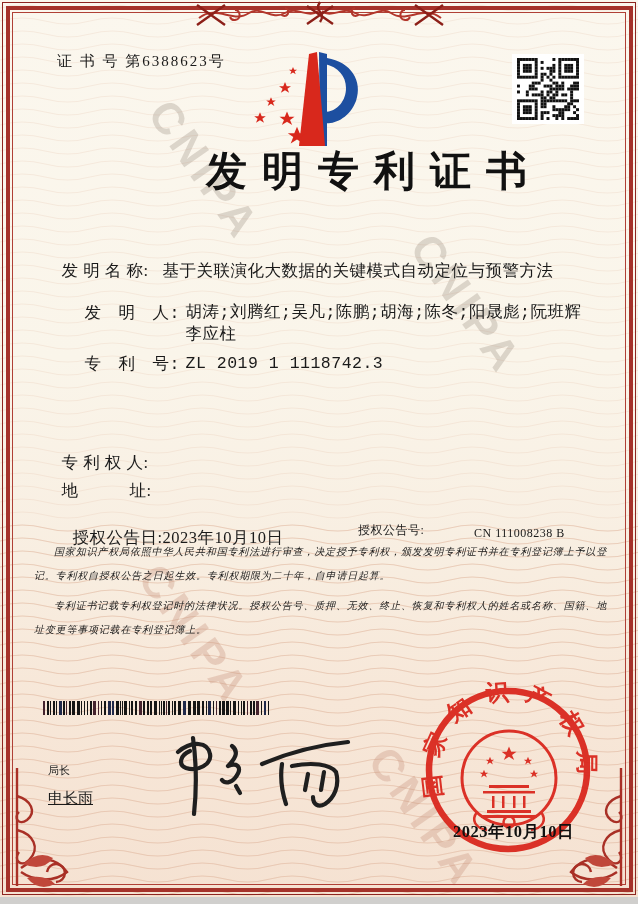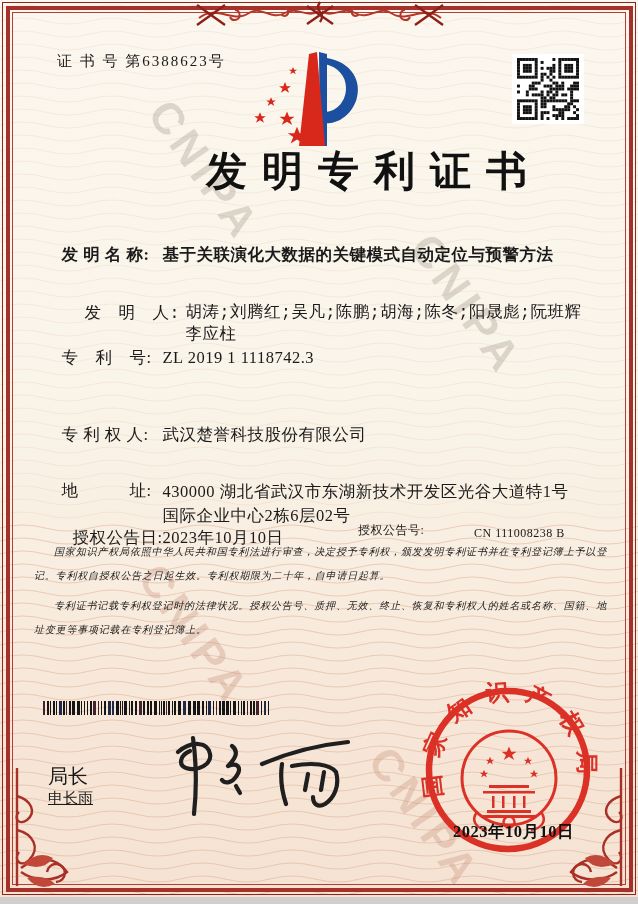--- a/index.html
+++ b/index.html
@@ -23,21 +23,21 @@
   .flabel{display:inline-block;width:101px;letter-spacing:.5px;vertical-align:top;}
   .fval{display:inline-block;letter-spacing:.5px;vertical-align:top;line-height:22px;}
   .fval div{white-space:pre;}
   #grant-no{left:346px;top:507px;font-size:12px;color:#1a1a1a;white-space:pre;}
   #body-paras{left:34px;top:540px;width:573px;font-size:10px;font-style:italic;
               line-height:24px;text-align:justify;color:#1c1c1c;letter-spacing:.8px;z-index:5;}
   #body-paras p{margin:0 0 6px 0;text-indent:2em;}
   #qr-box{left:512px;top:54px;width:72px;height:70px;background:#fff;}
   #barcode-box{left:43px;top:701px;width:229px;height:14px;}
   #sig-title{left:48px;top:763px;font-family:"Liberation Sans","DejaVu Sans",sans-serif;
-             font-size:20px;font-weight:500;color:#1a1a1a;}
+             font-size:11px;font-weight:500;color:#1a1a1a;}
   #sig-name{left:48px;top:789px;font-family:"Liberation Sans","DejaVu Sans",sans-serif;
             font-size:15px;font-weight:500;color:#1a1a1a;text-decoration:underline;}
   #seal-date{left:453px;top:821px;font-size:16.5px;font-weight:bold;color:#111;
              letter-spacing:.5px;z-index:9;}
   #bottom-strip{left:0;top:897px;width:638px;height:7px;background:#d0cfcd;}
   svg{display:block;}
 </style>
 </head>
 <body>
 
@@ -346,34 +346,34 @@
         <rect x="45" y="60" width="3" height="3" fill="#111"></rect>
         <rect x="51" y="60" width="3" height="3" fill="#111"></rect>
         <rect x="54" y="60" width="3" height="3" fill="#111"></rect>
         <rect x="57" y="60" width="3" height="3" fill="#111"></rect>
         <rect x="60" y="60" width="3" height="3" fill="#111"></rect>
       </svg>
   </div>
 
   <div class="abs" id="title">发明专利证书</div>
 
-  <div class="row" style="top:224px;font-weight:bold;">
+  <div class="row" style="top:240px;">
     <span class="flabel">发 明 名 称:</span><span class="fval"><div>基于关联演化大数据的关键模式自动定位与预警方法</div></span>
   </div>
   <div class="row" style="top:283px;font-family:Liberation Mono, monospace;">
     <span class="flabel">发　明　人:</span><span class="fval"><div>胡涛;刘腾红;吴凡;陈鹏;胡海;陈冬;阳晟彪;阮班辉</div><div>李应柱</div></span>
   </div>
-  <div class="row" style="top:327px;">
+  <div class="row" style="top:334px;font-family:Liberation Mono, monospace;">
     <span class="flabel">专　利　号:</span><span class="fval"><div>ZL 2019 1 1118742.3</div></span>
   </div>
-  <div class="row" style="top:404px;">
-    <span class="flabel">专 利 权 人:</span><span class="fval"><div>武汉楚誉科技股份有限公司</div></span>
+  <div class="row" style="top:432px;">
+    <span class="flabel">专 利 权 人:</span>
   </div>
   <div class="row" style="top:460px;">
-    <span class="flabel">地　　　址:</span><span class="fval" style="line-height:24px;"><div>430000 湖北省武汉市东湖新技术开发区光谷大道特1号</div><div>国际企业中心2栋6层02号</div></span>
+    <span class="flabel">地　　　址:</span>
   </div>
   <div class="row" style="top:507px;text-align:right;">
     <span class="flabel">授权公告日:</span><span class="fval"><div>2023年10月10日</div></span>
   </div>
   <div class="abs" id="grant-no">
     <span class="flabel" style="width:116px;">授权公告号:</span><span class="fval">CN 111008238 B</span>
   </div>
 
   <div class="abs" id="body-paras">
     <p>国家知识产权局依照中华人民共和国专利法进行审查，决定授予专利权，颁发发明专利证书并在专利登记簿上予以登记。专利权自授权公告之日起生效。专利权期限为二十年，自申请日起算。</p>

